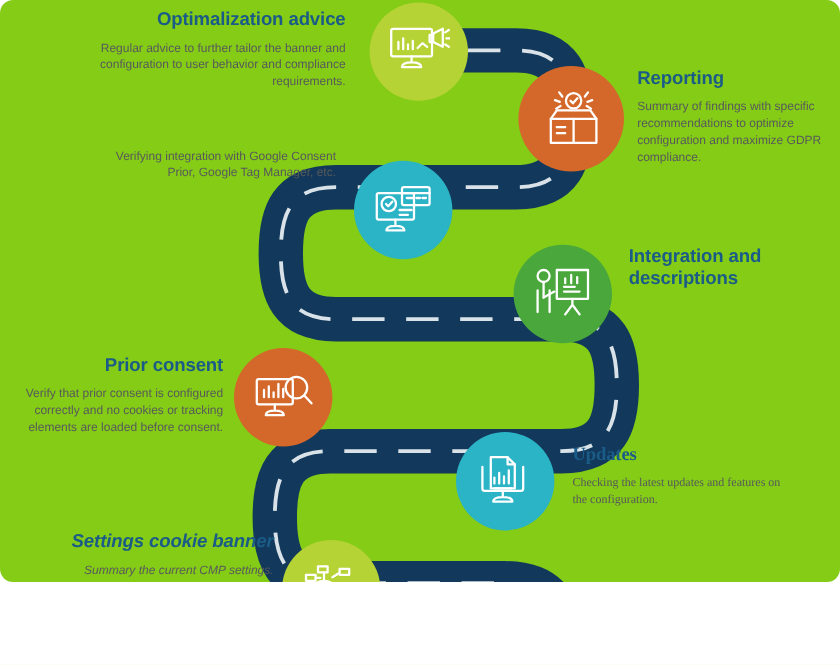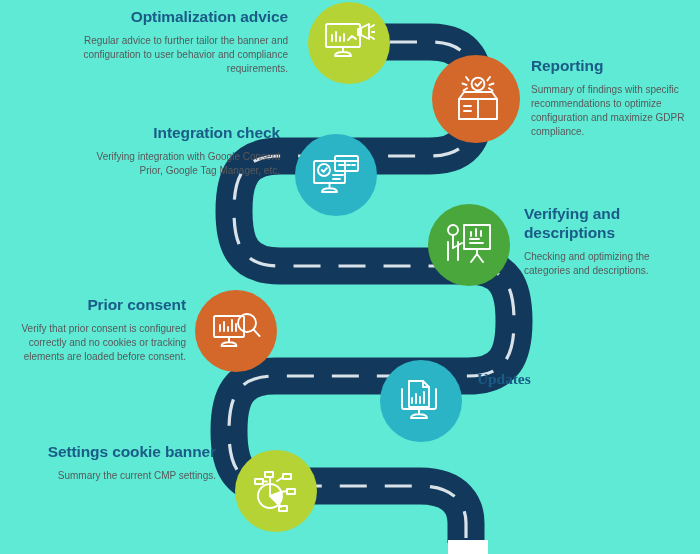--- a/index.html
+++ b/index.html
@@ -5,23 +5,24 @@
   * { box-sizing: border-box; }
   html, body {
     margin: 0; padding: 0;
     width: 700px; height: 554px;
     background: #ffffff;
     font-family: "Liberation Sans", sans-serif;
     overflow: hidden;
   }
   #stage {
     position: relative;
-    width: 700px; height: 554px;
-    background: #5eead4;
+    width: 700px; height: 485px;
+    background: #84cc16;
     overflow: hidden;
+    border-radius: 11px;
   }
   #road-layer {
     position: absolute; left: 0; top: 0;
     width: 700px; height: 554px;
     z-index: 1;
   }
   .node {
     position: absolute;
     border-radius: 50%;
     z-index: 3;
@@ -130,41 +131,39 @@
         <path d="M10.7 17 l1.8 1.9 3.4-3.8"></path>
         <path d="M22 22 h10 M22 26 h7"></path>
         <rect x="24" y="3" width="23" height="15" rx="1.6"></rect>
         <path d="M24 8 h23"></path>
         <path d="M28 12 h5 M36 12 h3 M41 12 h3"></path>
       </svg>
     </span>
   </div>
 
   <div class="block ta-right" style="left:92px; top:124px; width:188px;">
-    <h3>Integration check</h3>
     <p>Verifying integration with Google Consent Prior, Google Tag Manager, etc.</p>
   </div>
 
   <div class="node" style="left:428px; top:204px; width:82px; height:82px; background:#4aa73c;">
     <span>
       <svg width="50" height="46" viewBox="0 0 50 46" fill="none" stroke="#ffffff" stroke-width="1.9" stroke-linecap="round" stroke-linejoin="round">
         <circle cx="9" cy="8" r="5"></circle>
         <path d="M9 13 v13 M4 20 l0 18 M14 20 l0 18"></path>
         <path d="M9 26 l9-5"></path>
         <rect x="20" y="3" width="26" height="24"></rect>
         <path d="M26 21 h13 M26 17 h9"></path>
         <path d="M27 14 v-4 M32 14 v-7 M37 14 v-5"></path>
         <path d="M33 27 v5 M27 40 l6-8 6 8"></path>
       </svg>
     </span>
   </div>
 
   <div class="block ta-left" style="left:524px; top:205px; width:165px;">
-    <h3>Verifying and descriptions</h3>
-    <p>Checking and optimizing the categories and descriptions.</p>
+    <h3>Integration and descriptions</h3>
   </div>
 
   <div class="node" style="left:195px; top:290px; width:82px; height:82px; background:#d4682a;">
     <span>
       <svg width="50" height="45" viewBox="0 0 50 45" fill="none" stroke="#ffffff" stroke-width="1.9" stroke-linecap="round" stroke-linejoin="round">
         <rect x="3" y="7" width="30" height="21" rx="1.6"></rect>
         <path d="M18 28 v5 M10.5 37 h15 M10.5 37 c0-2.3 3-3.8 7.5-3.8 s7.5 1.5 7.5 3.8"></path>
         <path d="M9 22 v-6 M13 22 v-9 M17 22 v-4 M21 22 v-11 M25 22 v-7"></path>
         <circle cx="36" cy="14" r="9"></circle>
         <path d="M42.6 20.6 l6 6.5"></path>
@@ -185,37 +184,38 @@
         <path d="M12 3 h14 l6 6 v20 h-20 z"></path>
         <path d="M26 3 v6 h6"></path>
         <path d="M15 25 v-5 M19 25 v-9 M23 25 v-6 M27 25 v-11"></path>
         <path d="M15 29 h14"></path>
       </svg>
     </span>
   </div>
 
   <div class="block ta-left" style="left:477px; top:370px; width:180px;font-family:Liberation Serif, serif;">
     <h3>Updates</h3>
+    <p>Checking the latest updates and features on the configuration.</p>
   </div>
 
   <div class="node" style="left:235px; top:450px; width:82px; height:82px; background:#b5d334;">
     <span>
       <svg width="50" height="48" viewBox="0 0 50 48" fill="none" stroke="#ffffff" stroke-width="1.9" stroke-linecap="round" stroke-linejoin="round">
         <circle cx="19" cy="29" r="12"></circle>
         <path d="M19 29 l11 -4 M19 29 l8.5 8.5"></path>
         <path d="M30 25 a12 12 0 0 1 -2.5 12.5 L19 29 z" fill="#ffffff" stroke="none"></path>
         <path d="M19 29 l0 -12"></path>
         <rect x="4" y="12" width="8" height="5"></rect>
         <rect x="14" y="5" width="8" height="5"></rect>
         <rect x="32" y="7" width="8" height="5"></rect>
         <rect x="36" y="22" width="8" height="5"></rect>
         <rect x="28" y="39" width="8" height="5"></rect>
         <path d="M12 14.5 h4 M19 17 v-7 M26 14 l5 -3 M30 25 l6 -1 M28 37 l2 3"></path>
       </svg>
     </span>
   </div>
 
-  <div class="block ta-right" style="left:6px; top:443px; width:210px;">
+  <div class="block ta-right" style="left:18px; top:443px; width:210px;font-style:italic;">
     <h3>Settings cookie banner</h3>
     <p>Summary the current CMP settings.</p>
   </div>
 
 </div>
 
 </body></html>

